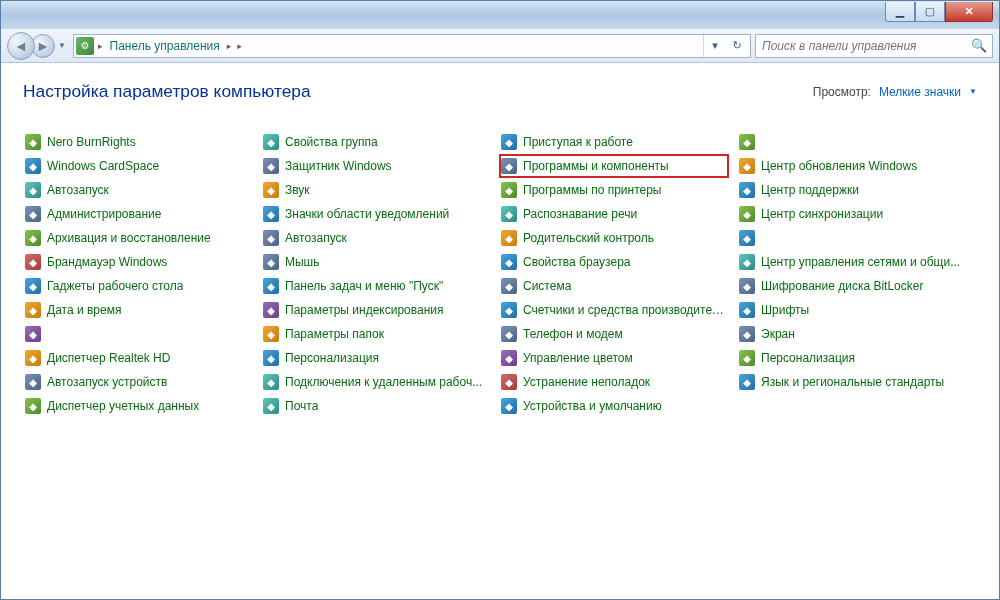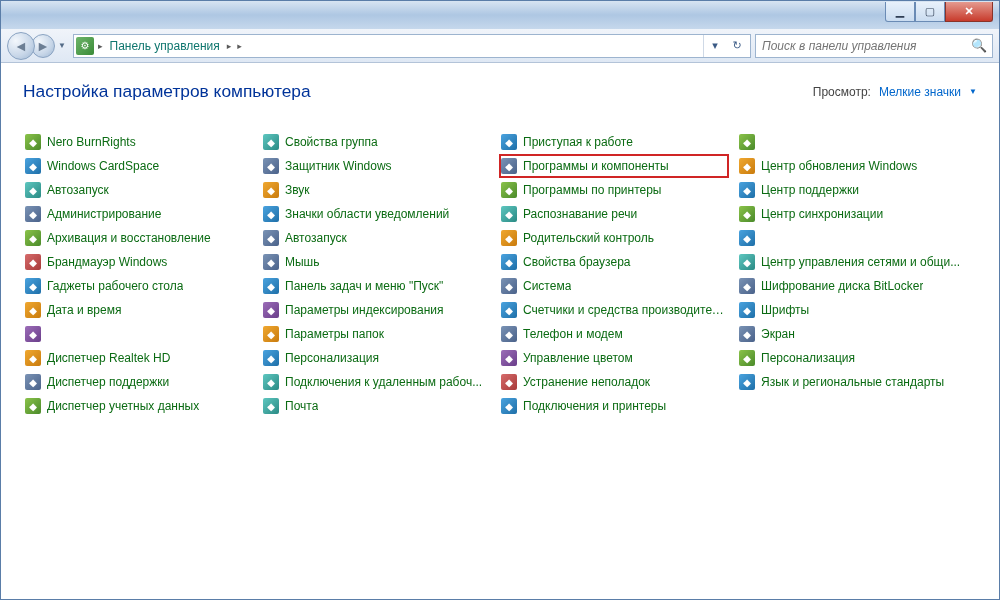--- a/index.html
+++ b/index.html
@@ -299,21 +299,21 @@
         </div>
         <div class="cp-item" style="grid-area: 9 / 1;">
           <span class="ico c4">◆</span>
         </div>
         <div class="cp-item" style="grid-area: 10 / 1;">
           <span class="ico c3">◆</span>
           <span class="lbl">Диспетчер Realtek HD</span>
         </div>
         <div class="cp-item" style="grid-area: 11 / 1;">
           <span class="ico c8">◆</span>
-          <span class="lbl">Диспетчер поддержки</span>
+          <span class="lbl">Автозапуск устройств</span>
         </div>
         <div class="cp-item" style="grid-area: 12 / 1;">
           <span class="ico c1">◆</span>
           <span class="lbl">Диспетчер учетных данных</span>
         </div>
         <div class="cp-item" style="grid-area: 1 / 2;">
           <span class="ico c6">◆</span>
           <span class="lbl">Свойства группа</span>
         </div>
         <div class="cp-item" style="grid-area: 2 / 2;">
@@ -399,21 +399,21 @@
         <div class="cp-item" style="grid-area: 10 / 3;">
           <span class="ico c4">◆</span>
           <span class="lbl">Управление цветом</span>
         </div>
         <div class="cp-item" style="grid-area: 11 / 3;">
           <span class="ico c5">◆</span>
           <span class="lbl">Устранение неполадок</span>
         </div>
         <div class="cp-item" style="grid-area: 12 / 3;">
           <span class="ico c2">◆</span>
-          <span class="lbl">Подключения и принтеры</span>
+          <span class="lbl">Устройства и умолчанию</span>
         </div>
         <div class="cp-item" style="grid-area: 1 / 4;">
           <span class="ico c1">◆</span>
         </div>
         <div class="cp-item" style="grid-area: 2 / 4;">
           <span class="ico c3">◆</span>
           <span class="lbl">Центр обновления Windows</span>
         </div>
         <div class="cp-item" style="grid-area: 3 / 4;">
           <span class="ico c2">◆</span>

